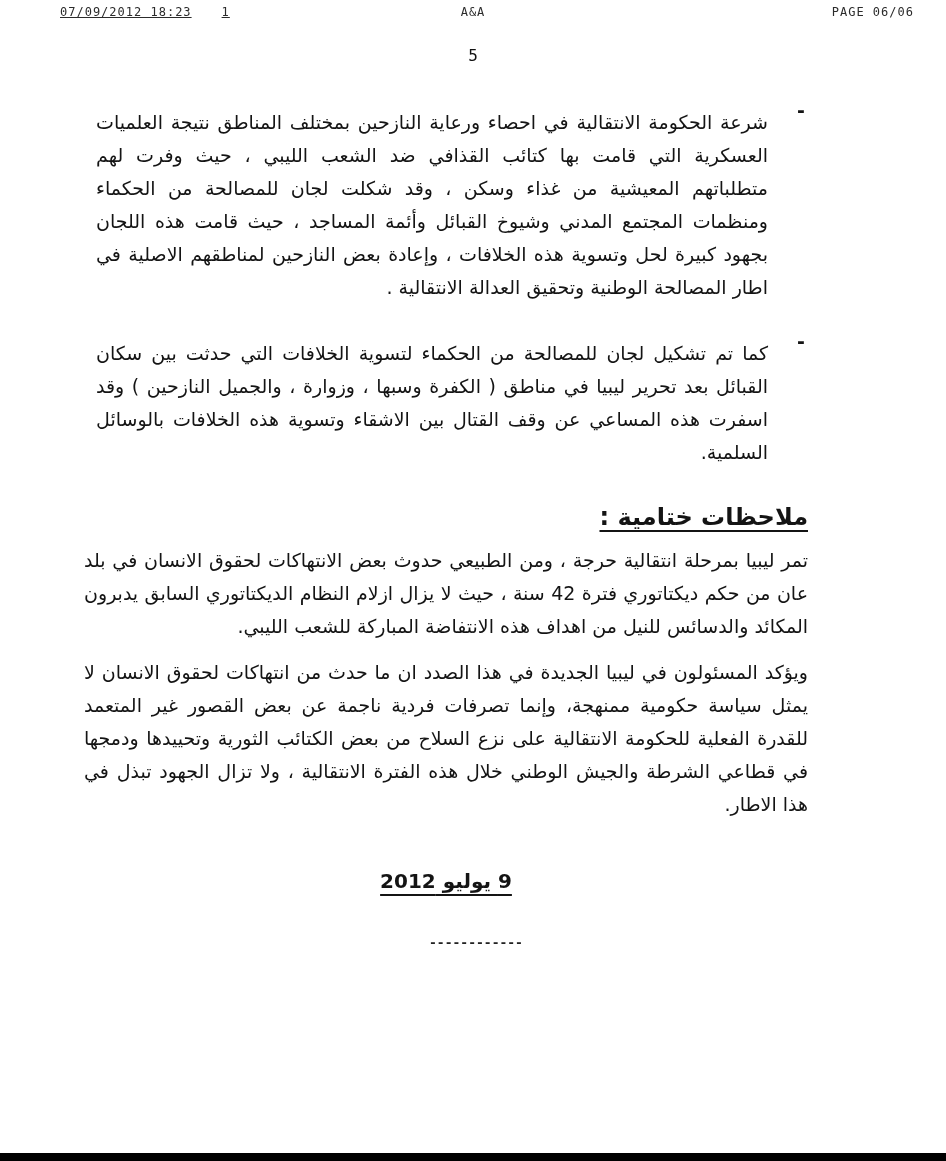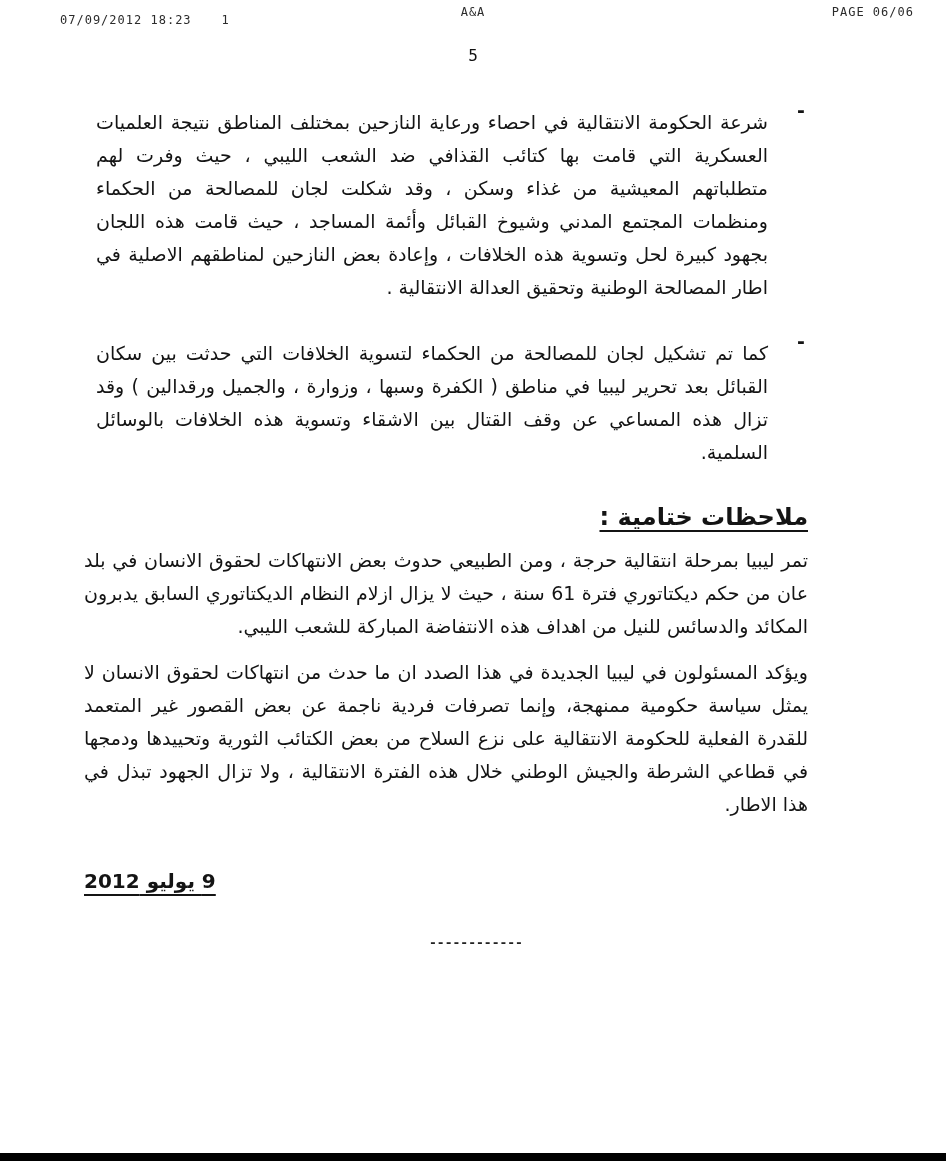--- a/index.html
+++ b/index.html
@@ -21,21 +21,21 @@
     position: absolute;
     top: 5px;
     left: 0;
     width: 100%;
     height: 16px;
     font-family: "DejaVu Sans Mono", monospace;
     font-size: 12px;
     color: #2b2b2b;
     letter-spacing: 1px;
   }
-  .fh-left   { position: absolute; left: 60px; top: 8px; }
+  .fh-left   { position: absolute; left: 60px; top: 0; text-decoration: underline; }
   .fh-station{ margin-left: 30px; }
   .fh-center { position: absolute; left: 50%; top: 0; transform: translateX(-50%); }
   .fh-right  { position: absolute; right: 32px; top: 0; }
 
   
   .page-number {
     position: absolute;
     top: 46px;
     left: 0;
     width: 100%;
@@ -80,21 +80,21 @@
     text-decoration: underline;
     text-underline-offset: 5px;
   }
   .para {
     margin: 0 0 13px 0;
   }
 
   
   .date-wrap {
     margin-top: 44px;
-    text-align: left;
+    text-align: center;
   }
   .date {
     direction: rtl;
     font-size: 20px;
     font-weight: bold;
     text-decoration: underline;
     text-underline-offset: 6px;
   }
   .sep {
     margin-top: 28px;
@@ -135,26 +135,26 @@
 
   <div class="doc" dir="rtl" lang="ar">
 
     <div class="bullet">
       <span class="dash">-</span>
       <p class="btext">شرعة الحكومة الانتقالية في احصاء ورعاية النازحين بمختلف المناطق نتيجة العلميات العسكرية التي قامت بها كتائب القذافي ضد الشعب الليبي ، حيث وفرت لهم متطلباتهم المعيشية من غذاء وسكن ، وقد شكلت لجان للمصالحة من الحكماء ومنظمات المجتمع المدني وشيوخ القبائل وأئمة المساجد ، حيث قامت هذه اللجان بجهود كبيرة لحل وتسوية هذه الخلافات ، وإعادة بعض النازحين لمناطقهم الاصلية في اطار المصالحة الوطنية وتحقيق العدالة الانتقالية .</p>
     </div>
 
     <div class="bullet">
       <span class="dash">-</span>
-      <p class="btext">كما تم تشكيل لجان للمصالحة من الحكماء لتسوية الخلافات التي حدثت بين سكان القبائل بعد تحرير ليبيا في مناطق ( الكفرة وسبها ، وزوارة ، والجميل ورقدالين ) وقد تزال هذه المساعي عن وقف القتال بين الاشقاء وتسوية هذه الخلافات بالوسائل السلمية.</p>
+      <p class="btext">كما تم تشكيل لجان للمصالحة من الحكماء لتسوية الخلافات التي حدثت بين سكان القبائل بعد تحرير ليبيا في مناطق ( الكفرة وسبها ، وزوارة ، والجميل النازحين ) وقد اسفرت هذه المساعي عن وقف القتال بين الاشقاء وتسوية هذه الخلافات بالوسائل السلمية.</p>
     </div>
 
     <h2 class="closing">ملاحظات ختامية :</h2>
 
-    <p class="para">تمر ليبيا بمرحلة انتقالية حرجة ، ومن الطبيعي حدوث بعض الانتهاكات لحقوق الانسان في بلد عان من حكم ديكتاتوري فترة 61 سنة ، حيث لا يزال ازلام النظام الديكتاتوري السابق يدبرون المكائد والدسائس للنيل من اهداف هذه الانتفاضة المباركة للشعب الليبي.</p>
+    <p class="para">تمر ليبيا بمرحلة انتقالية حرجة ، ومن الطبيعي حدوث بعض الانتهاكات لحقوق الانسان في بلد عان من حكم ديكتاتوري فترة 42 سنة ، حيث لا يزال ازلام النظام الديكتاتوري السابق يدبرون المكائد والدسائس للنيل من اهداف هذه الانتفاضة المباركة للشعب الليبي.</p>
     <p class="para">ويؤكد المسئولون في ليبيا الجديدة في هذا الصدد ان ما حدث من انتهاكات لحقوق الانسان لا يمثل سياسة حكومية ممنهجة، وإنما تصرفات فردية ناجمة عن بعض القصور غير المتعمد للقدرة الفعلية للحكومة الانتقالية على نزع السلاح من بعض الكتائب الثورية وتحييدها ودمجها في قطاعي الشرطة والجيش الوطني خلال هذه الفترة الانتقالية ، ولا تزال الجهود تبذل في هذا الاطار.</p>
 
     <div class="date-wrap">
       <span class="date">9 يوليو 2012</span>
     </div>
 
     <div class="sep">------------</div>
 
   </div>
 

